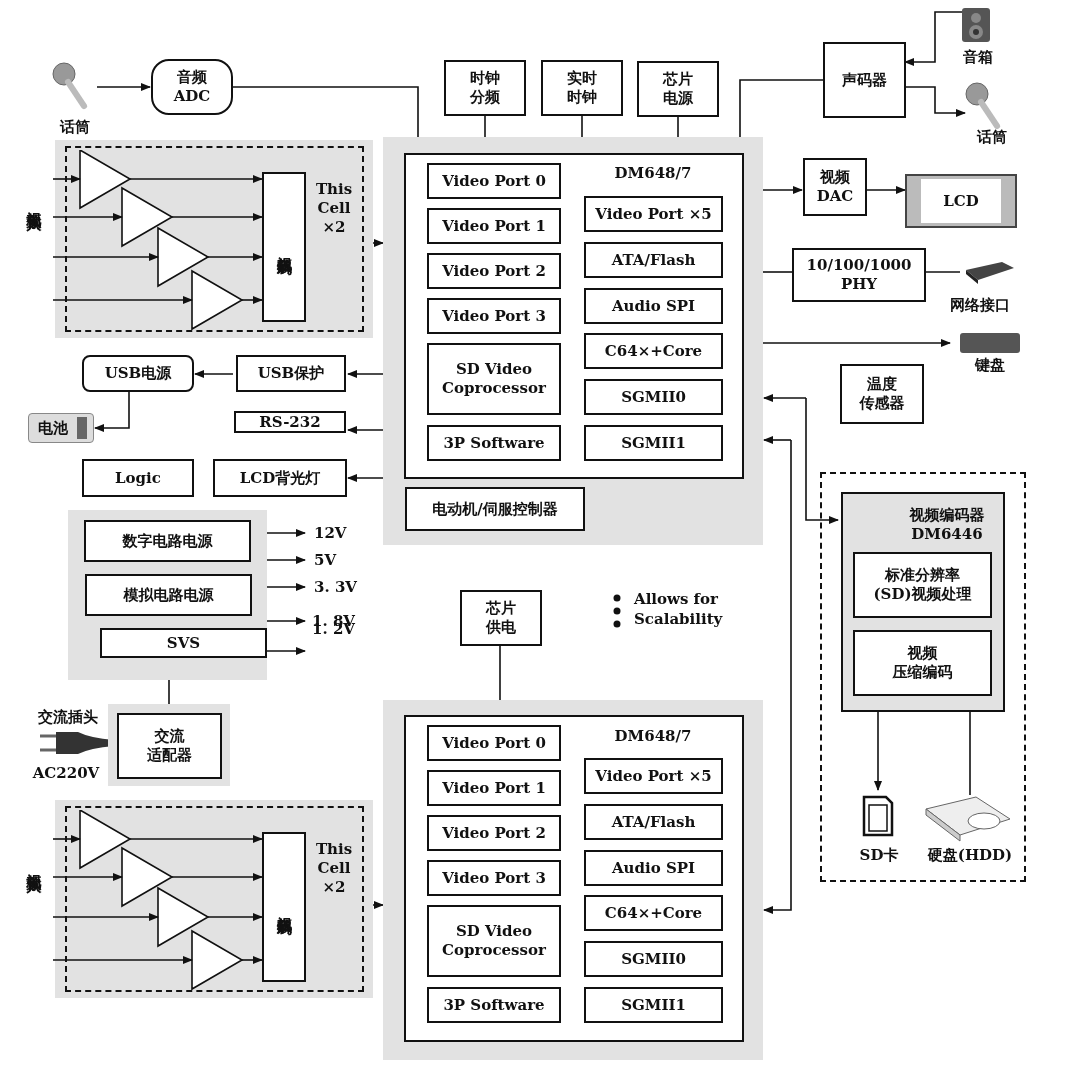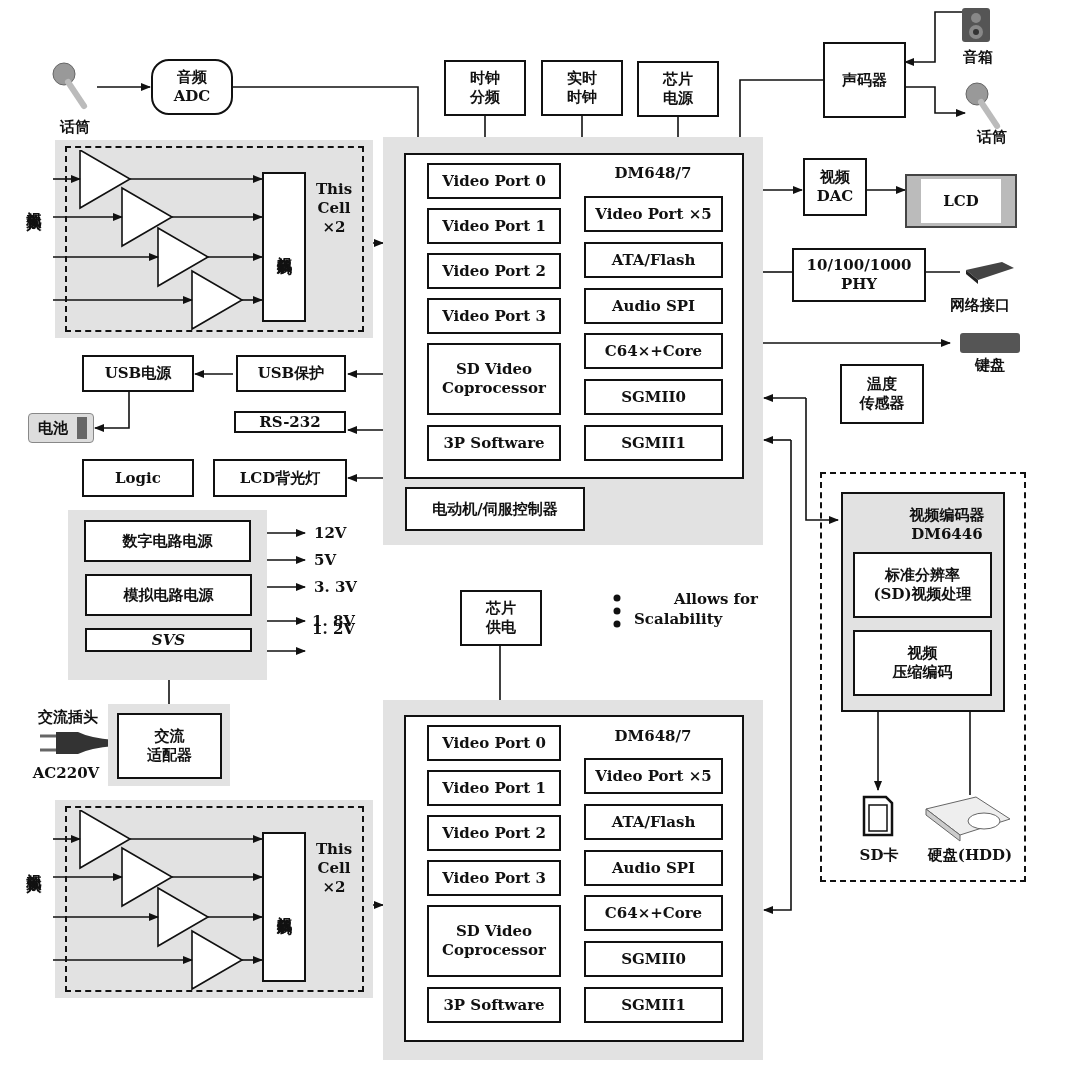--- a/index.html
+++ b/index.html
@@ -161,34 +161,34 @@
       <polygon points="4,10 40,2 52,8 16,20" fill="#444"></polygon>
       <polygon points="4,10 16,20 16,24 4,14" fill="#222"></polygon>
     </svg>
 </div>
 <div class="lbl" style="left:940px;top:296px;width:80px;">网络接口</div>
 <div class="abs" style="left:960px;top:333px;width:60px;height:20px;background:#555;border-radius:3px;"></div>
 <div class="lbl" style="left:965px;top:356px;width:50px;">键盘</div>
 <div class="box" style="left:840px;top:364px;width:84px;height:60px;">温度
 传感器</div>
 
-<div class="box" style="left:82px;top:355px;width:112px;height:37px;">USB电源</div>
+<div class="box" style="left:82px;top:355px;width:112px;height:37px;border-radius:8px;">USB电源</div>
 <div class="box" style="left:236px;top:355px;width:110px;height:37px;">USB保护</div>
 <div class="abs" style="left:28px;top:413px;width:66px;height:30px;background:#ddd;border:1px solid #888;border-radius:4px;box-sizing:border-box;display:flex;align-items:center;">
   <span class="lbl" style="position:static;width:48px;">电池</span>
   <span style="width:10px;height:22px;background:#666;"></span>
 </div>
 <div class="box" style="left:234px;top:411px;width:112px;height:22px;">RS-232</div>
 <div class="box" style="left:82px;top:459px;width:112px;height:38px;">Logic</div>
 <div class="box" style="left:213px;top:459px;width:134px;height:38px;">LCD背光灯</div>
 
 <div class="gray" style="left:68px;top:510px;width:199px;height:170px;"></div>
 <div class="box" style="left:84px;top:520px;width:167px;height:42px;">数字电路电源</div>
 <div class="box" style="left:85px;top:574px;width:167px;height:42px;">模拟电路电源</div>
-<div class="box" style="left:85px;top:628px;width:167px;height:24px;font-style:italic;">SVS</div>
+<div class="box" style="left:100px;top:628px;width:167px;height:30px;">SVS</div>
 <div class="lbl" style="left:314px;top:524px;text-align:left;">12V</div>
 <div class="lbl" style="left:314px;top:551px;text-align:center;">5V</div>
 <div class="lbl" style="left:314px;top:578px;text-align:left;">3. 3V</div>
 <div class="lbl" style="left:312px;top:612px;text-align:left;">1. 8V</div>
 <div class="lbl" style="left:312px;top:620px;text-align:right;">1. 2V</div>
 <div class="lbl" style="left:26px;top:708px;width:84px;">交流插头</div>
 <div class="abs" style="left:38px;top:730px;width:76px;height:26px;">
   <svg width="76" height="26">
       <line x1="2" y1="6" x2="18" y2="6" stroke="#666" stroke-width="3"></line>
       <line x1="2" y1="20" x2="18" y2="20" stroke="#666" stroke-width="3"></line>
@@ -201,21 +201,21 @@
 适配器</div>
 
 <div class="box" style="left:460px;top:590px;width:82px;height:56px;">芯片
 供电</div>
 <div class="abs" style="left:612px;top:590px;">
   <svg class="abs" style="left:0;top:4px;" width="10" height="36">
       <circle cx="5" cy="4" r="3.5" fill="#111"></circle>
       <circle cx="5" cy="17" r="3.5" fill="#111"></circle>
       <circle cx="5" cy="30" r="3.5" fill="#111"></circle>
     </svg>
-  <div class="lbl" style="left:22px;top:0;text-align:left;white-space:nowrap;margin-left:40px;">Allows for</div>
+  <div class="lbl" style="left:22px;top:0;text-align:left;white-space:nowrap;">Allows for</div>
   <div class="lbl" style="left:22px;top:20px;text-align:center;white-space:nowrap;">Scalability</div>
 </div>
 
 <div class="dash" style="left:820px;top:472px;width:206px;height:410px;"></div>
 <div class="abs" style="left:841px;top:492px;width:164px;height:220px;border:2px solid #111;background:#e2e2e2;box-sizing:border-box;"></div>
 <div class="lbl" style="left:843px;top:506px;width:160px;padding-left:24px;">视频编码器
 DM6446</div>
 <div class="box" style="left:853px;top:552px;width:139px;height:66px;">标准分辨率
 (SD)视频处理</div>
 <div class="box" style="left:853px;top:630px;width:139px;height:66px;">视频

